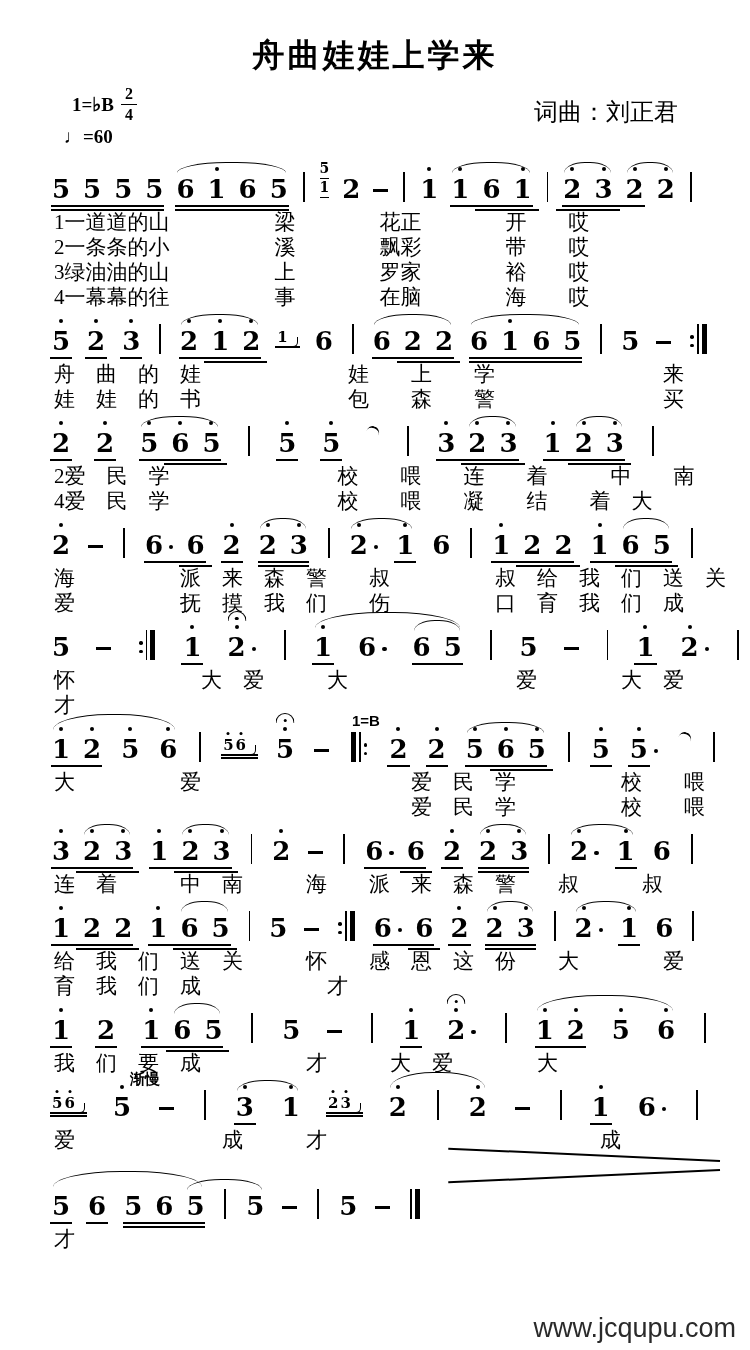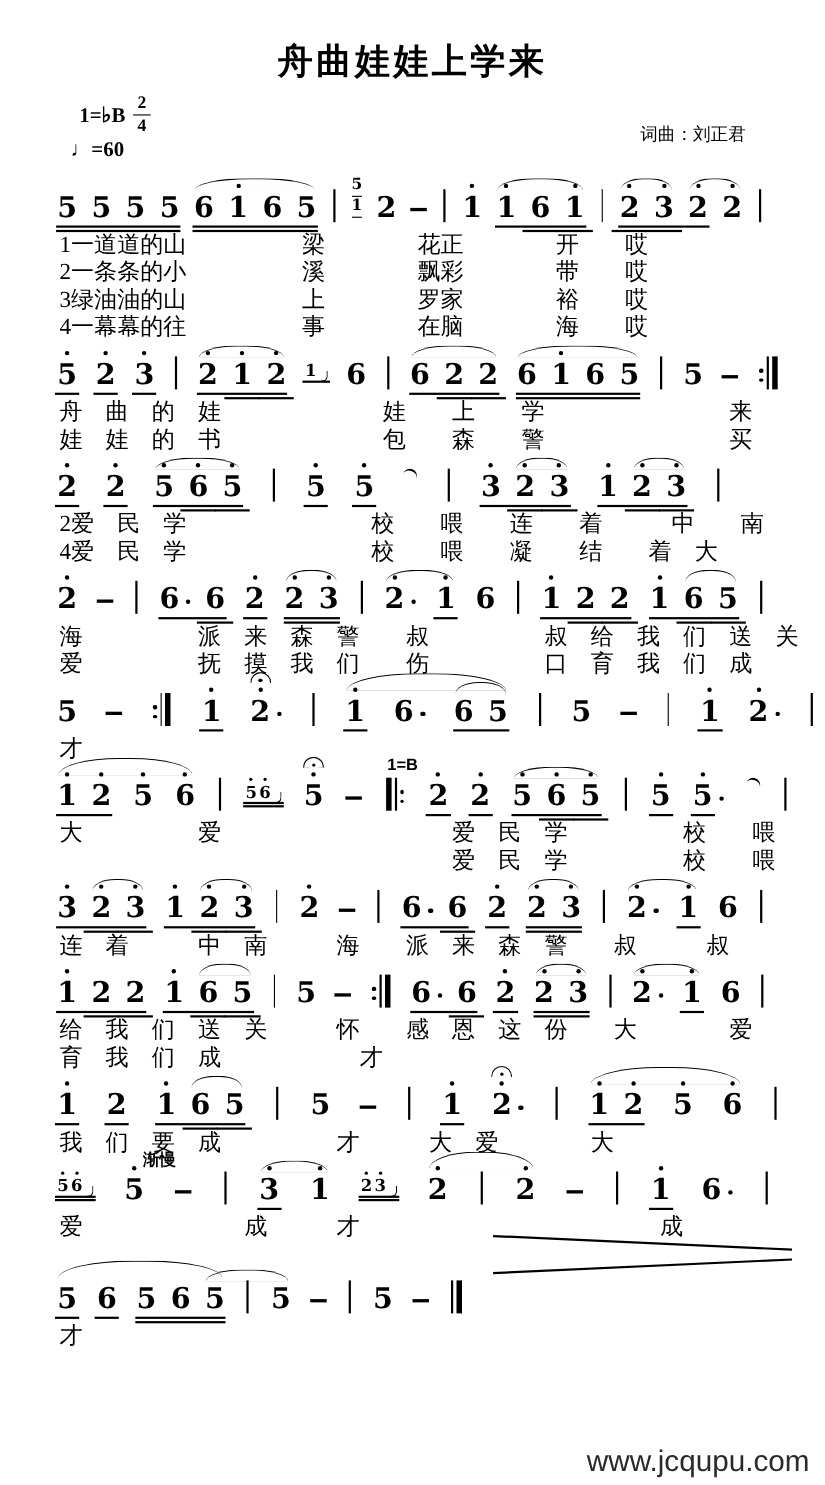--- a/index.html
+++ b/index.html
@@ -5,21 +5,21 @@
   html,body{margin:0;padding:0;background:#fff;}
   body{width:750px;height:1350px;overflow:hidden;font-family:"Liberation Serif",serif;color:#000;}
   .page{position:relative;width:750px;height:1350px;background:#fff;}
   .title{text-align:center;padding-top:34px;font-size:32px;font-weight:bold;letter-spacing:3px;}
   .meta{position:relative;height:66px;margin-top:14px;}
   .keytime{position:absolute;left:72px;top:-6px;font-size:19px;font-weight:bold;display:flex;align-items:center;}
   .frac{display:inline-flex;flex-direction:column;align-items:center;line-height:1;font-size:16px;margin-left:7px;font-weight:bold;}
   .frac .fnum{padding:0 4px 2px;border-bottom:1.8px solid #000;}
   .frac .fden{padding-top:2px;}
   .tempo{position:absolute;left:64px;top:34px;font-size:19px;font-weight:bold;}
-  .credit{position:absolute;right:72px;top:20px;font-size:16px;}
+  .credit{position:absolute;right:72px;top:4px;font-size:24px;}
   .score{padding:0;}
   .sys{margin:0;}
   .notes{position:relative;display:flex;align-items:flex-end;padding:16px 0 8px 52px;gap:16px;height:28px;}
   .sys-1 .notes{gap:13px}.sys-2 .notes{gap:17px}.sys-3 .notes{gap:26px}
   .sys-4 .notes{gap:18px}.sys-5 .notes{gap:26px}.sys-6 .notes{gap:20px}
   .sys-7 .notes{gap:18px}.sys-8 .notes{gap:17px}.sys-9 .notes{gap:27px}
   .sys-10 .notes{gap:28px}.sys-11 .notes{gap:18px}
   .note-token{position:relative;display:inline-flex;align-items:flex-end;
     font-family:"DejaVu Serif",serif;font-weight:bold;font-size:26px;line-height:1;}
   .dwrap{position:relative;display:inline-block;}
@@ -467,20 +467,21 @@
           <div class="note-token" style="display: inline-flex;">
             <div class="dwrap"><div style="display: inline;">2</div><div class="odot"></div></div>
             <div class="augdot"></div>
           </div>
           <div class="bar">
             <div class="bl"></div>
           </div>
           <div class="slur big" style="left: 314.875px; width: 144.875px; top: -4px;"></div>
           <div class="slur" style="left: 413.562px; width: 46.1875px; top: 4px;"></div>
         </div>
+        <div class="lyr">怀　　　　　　大　爱　　　大　　　　　　　　爱　　　　大　爱</div>
         <div class="lyr">才</div>
       </div>
       <div class="sys sys-6">
         <div class="notes">
           <div class="grp">
             <div class="note-token" style="display: inline-flex;">
               <div class="dwrap"><div style="display: inline;">1</div><div class="odot"></div></div>
             </div>
             <div class="note-token" style="display: inline-flex;">
               <div class="dwrap"><div style="display: inline;">2</div><div class="odot"></div></div>

